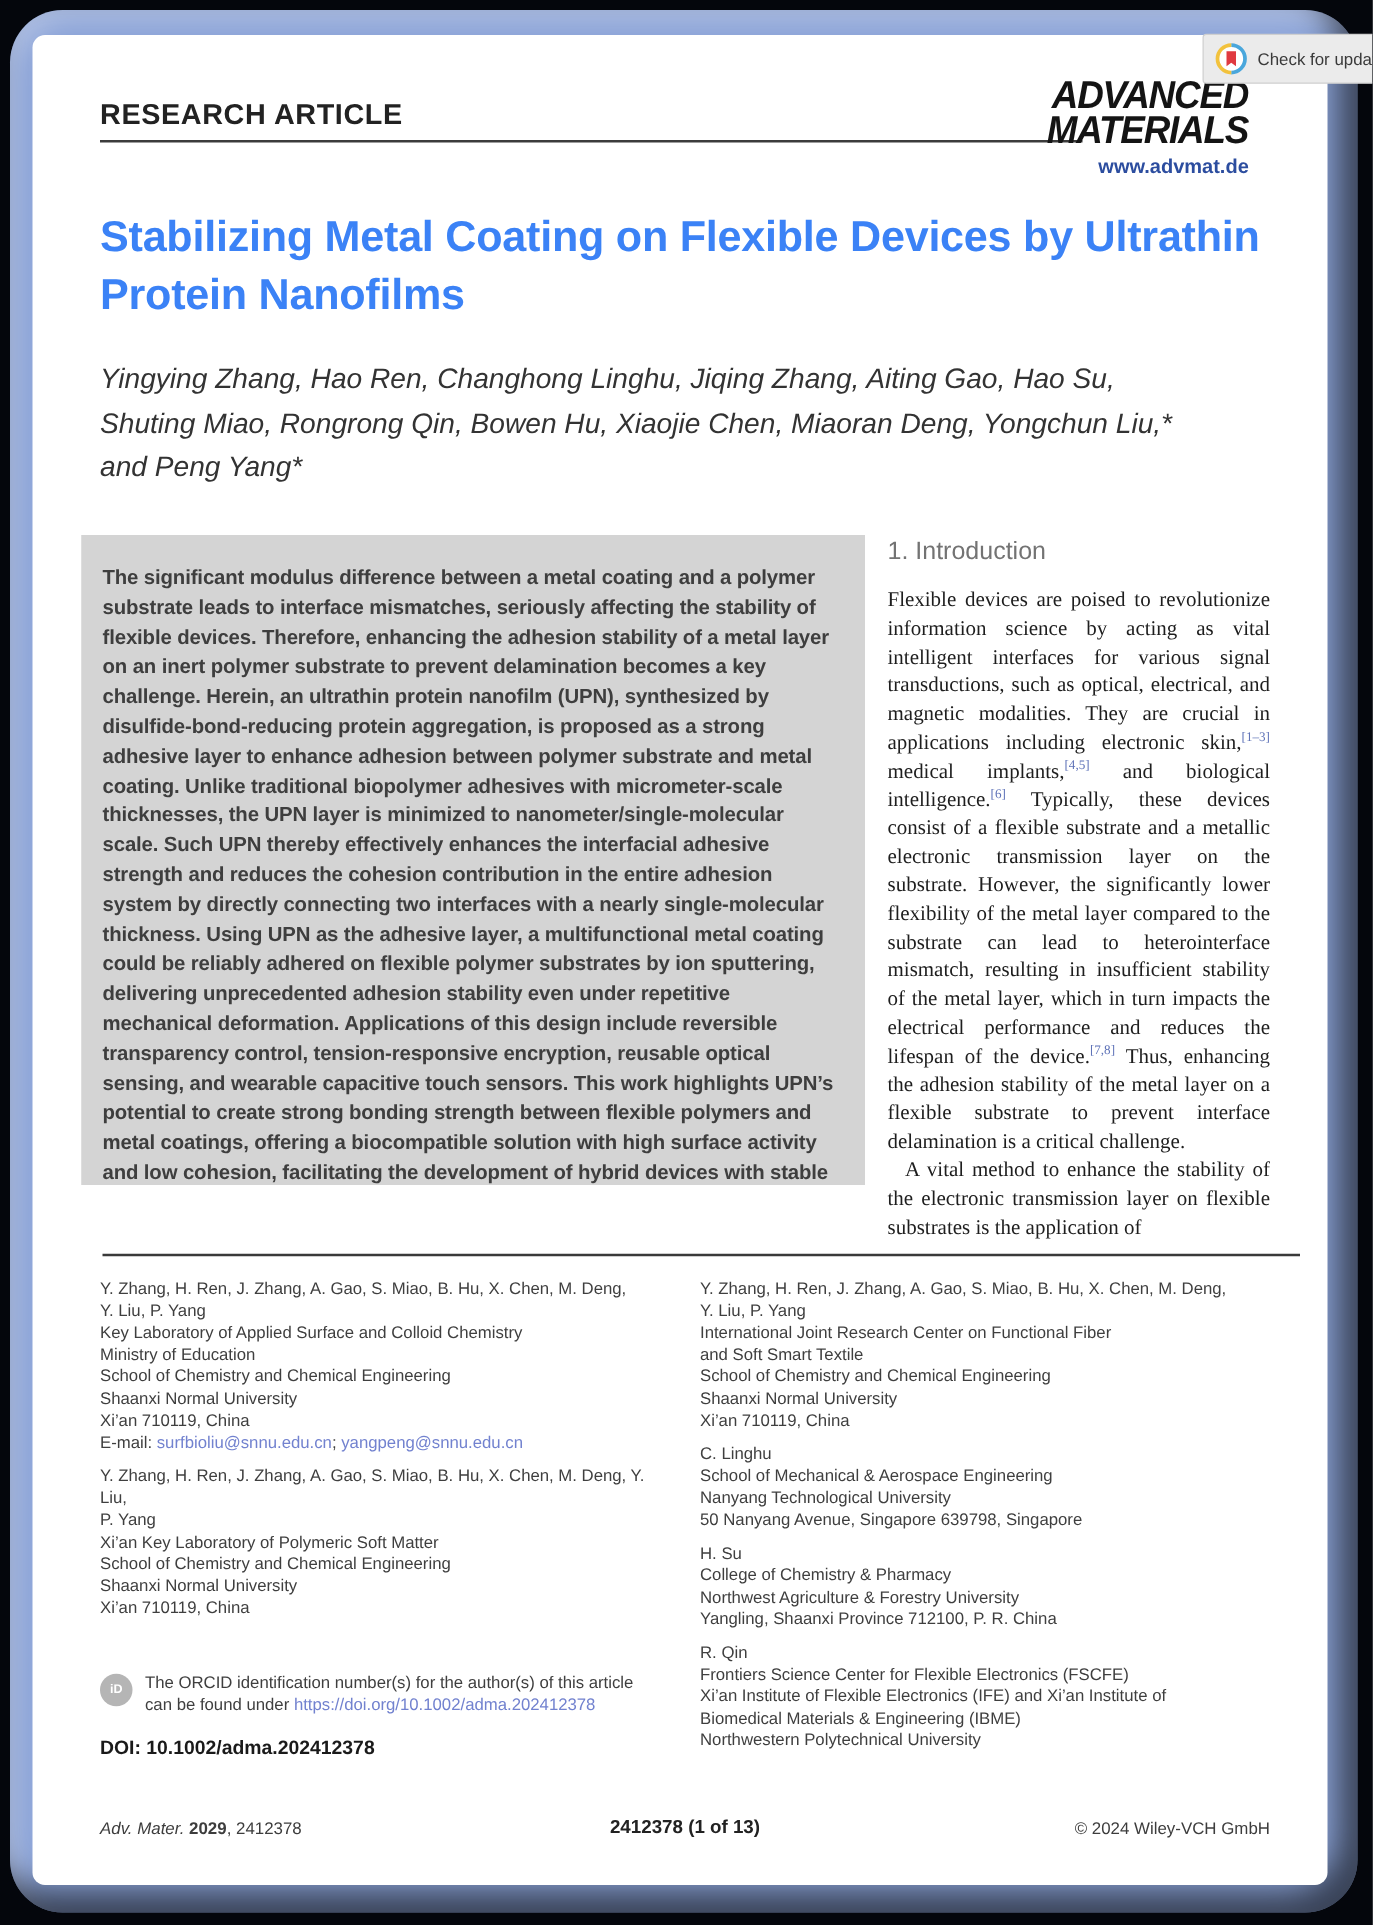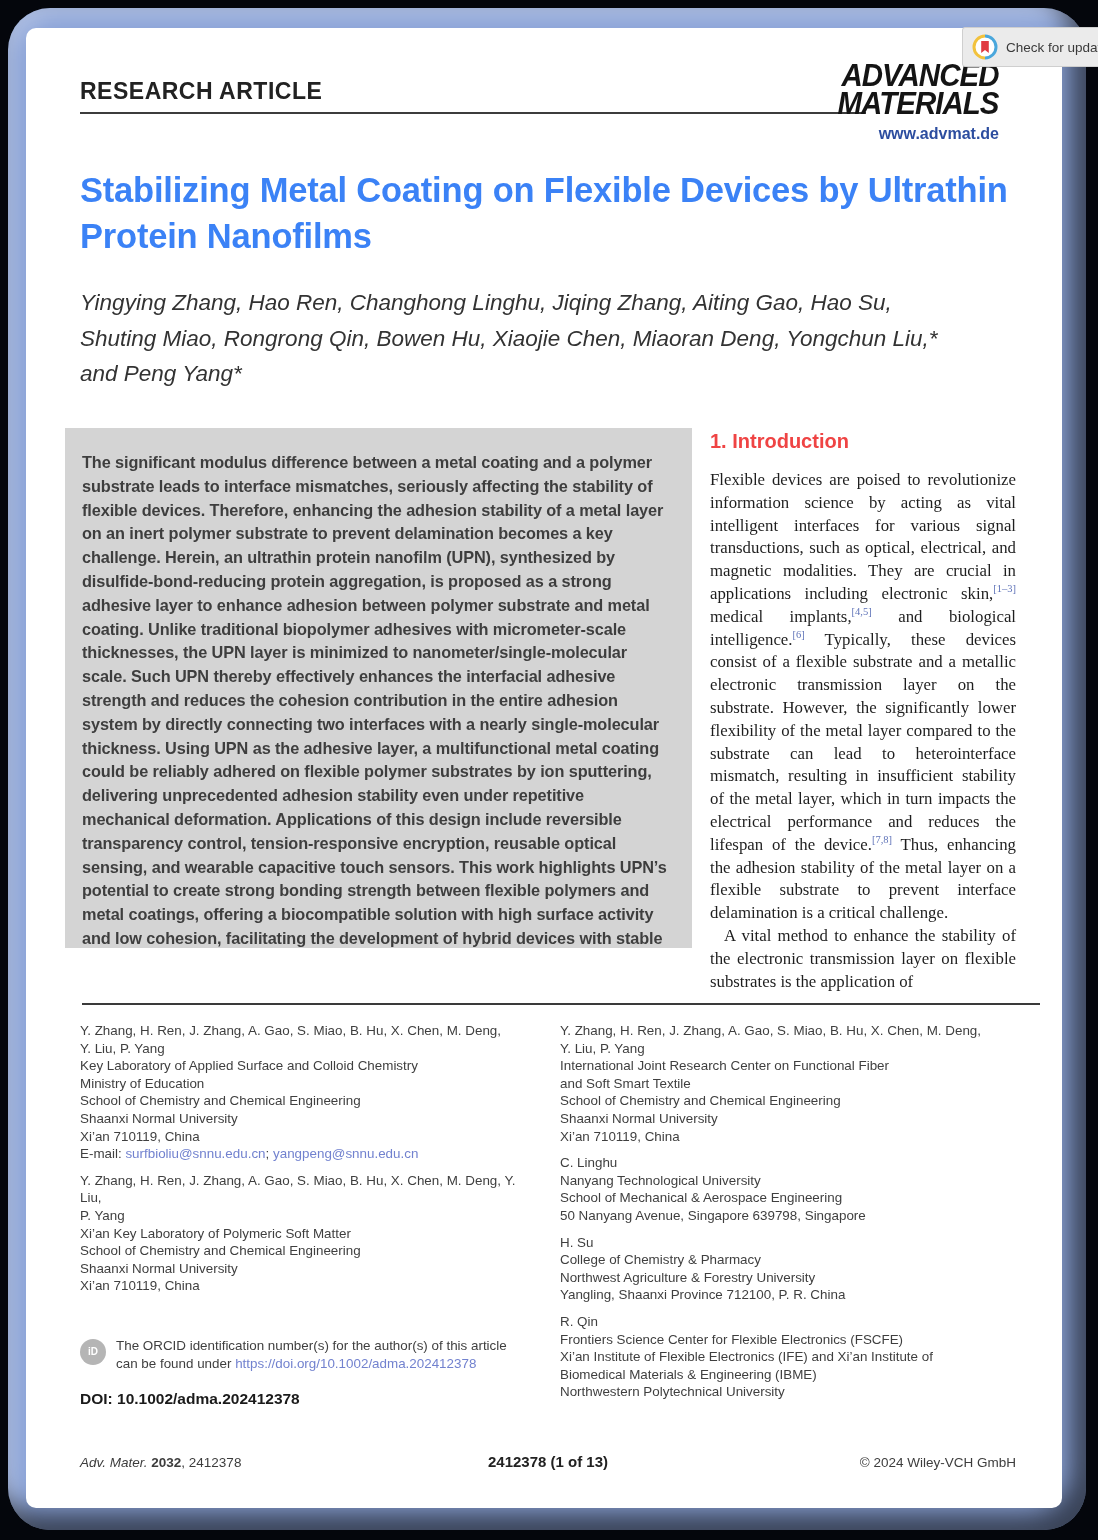--- a/index.html
+++ b/index.html
@@ -23,21 +23,21 @@
   .authors{position:absolute;left:54px;top:257px;width:890px;font-style:italic;font-size:22.5px;
            line-height:1.58;color:#333;}
 
   
   .abstract{position:absolute;left:39px;top:400px;width:627px;height:520px;background:#d4d4d4;
             box-sizing:border-box;padding:23px 17px 0 17px;overflow:hidden;}
   .abstract p{margin:0;font-size:16.3px;line-height:23.8px;font-weight:bold;color:#3e3e3e;letter-spacing:-.1px;}
 
   
   .intro{position:absolute;left:684px;top:402px;width:306px;}
-  .intro h2{margin:0 0 16px 0;font-size:20px;font-weight:bold;color:#ef4444;}
+  .intro h2{margin:0 0 16px 0;font-size:20px;font-weight:normal;color:#737373;}
   .body-par{margin:0;font-family:"Liberation Serif",serif;font-size:16.8px;line-height:22.8px;color:#1e1e1e;
             text-align:justify;}
   .body-par.indent{text-indent:14px;}
   sup.ref{font-size:10.5px;color:#5f73b8;line-height:0;}
 
   
   .foot-rule{position:absolute;left:56px;top:975px;width:958px;height:2px;background:#3a3a3a;}
   .affil{position:absolute;top:994px;font-size:13.4px;line-height:17.6px;color:#3f3f3f;}
   .affil-left{left:54px;width:452px;}
   .affil-right{left:534px;width:466px;}
@@ -131,42 +131,42 @@
             <div>Y. Zhang, H. Ren, J. Zhang, A. Gao, S. Miao, B. Hu, X. Chen, M. Deng,</div>
             <div>Y. Liu, P. Yang</div>
             <div>International Joint Research Center on Functional Fiber</div>
             <div>and Soft Smart Textile</div>
             <div>School of Chemistry and Chemical Engineering</div>
             <div>Shaanxi Normal University</div>
             <div>Xi’an 710119, China</div>
           </div>
         <div class="blk">
             <div>C. Linghu</div>
+            <div>School of Mechanical &amp; Aerospace Engineering</div>
             <div>Nanyang Technological University</div>
-            <div>School of Mechanical &amp; Aerospace Engineering</div>
             <div>50 Nanyang Avenue, Singapore 639798, Singapore</div>
           </div>
         <div class="blk">
             <div>H. Su</div>
             <div>College of Chemistry &amp; Pharmacy</div>
             <div>Northwest Agriculture &amp; Forestry University</div>
             <div>Yangling, Shaanxi Province 712100, P. R. China</div>
           </div>
         <div class="blk">
             <div>R. Qin</div>
             <div>Frontiers Science Center for Flexible Electronics (FSCFE)</div>
             <div>Xi’an Institute of Flexible Electronics (IFE) and Xi’an Institute of</div>
             <div>Biomedical Materials &amp; Engineering (IBME)</div>
             <div>Northwestern Polytechnical University</div>
           </div>
       </div>
 
       <div class="bottom-bar">
         <div class="bb-left">
-          <span class="it">Adv. Mater. </span><span class="bd">2032</span><span>, 2412378</span>
+          <span class="it">Adv. Mater. </span><span class="bd">2029</span><span>, 2412378</span>
         </div>
         <div class="bb-center">2412378 (1 of 13)</div>
         <div class="bb-right">© 2024 Wiley-VCH GmbH</div>
       </div>
 
     </div>
   </div>
 
   <div class="badge">
     <svg width="26" height="26" viewBox="0 0 26 26">

